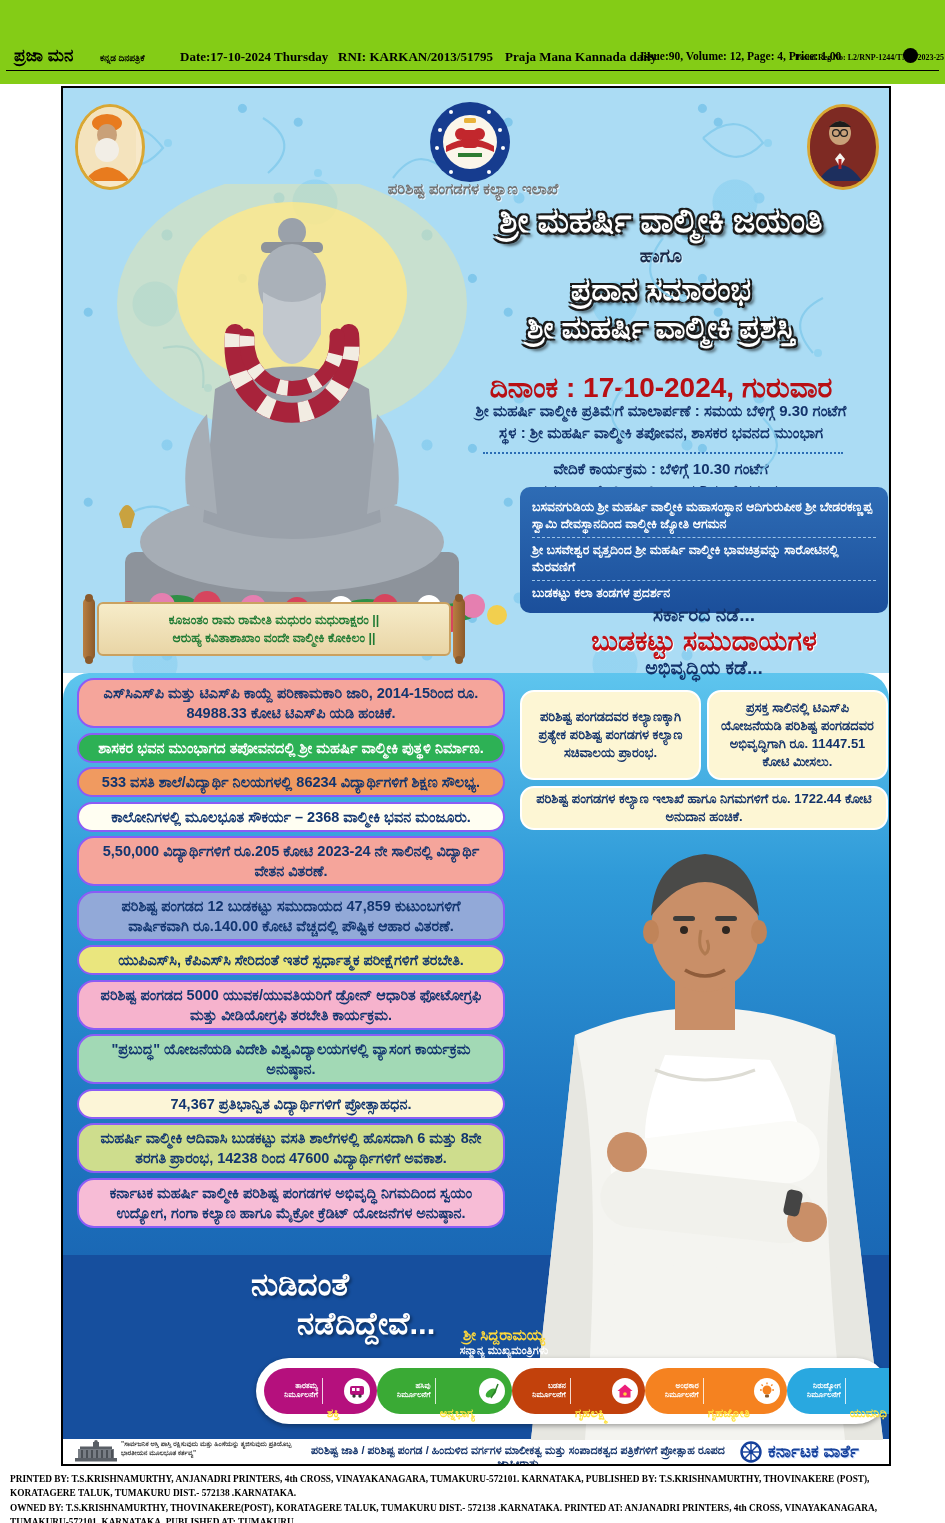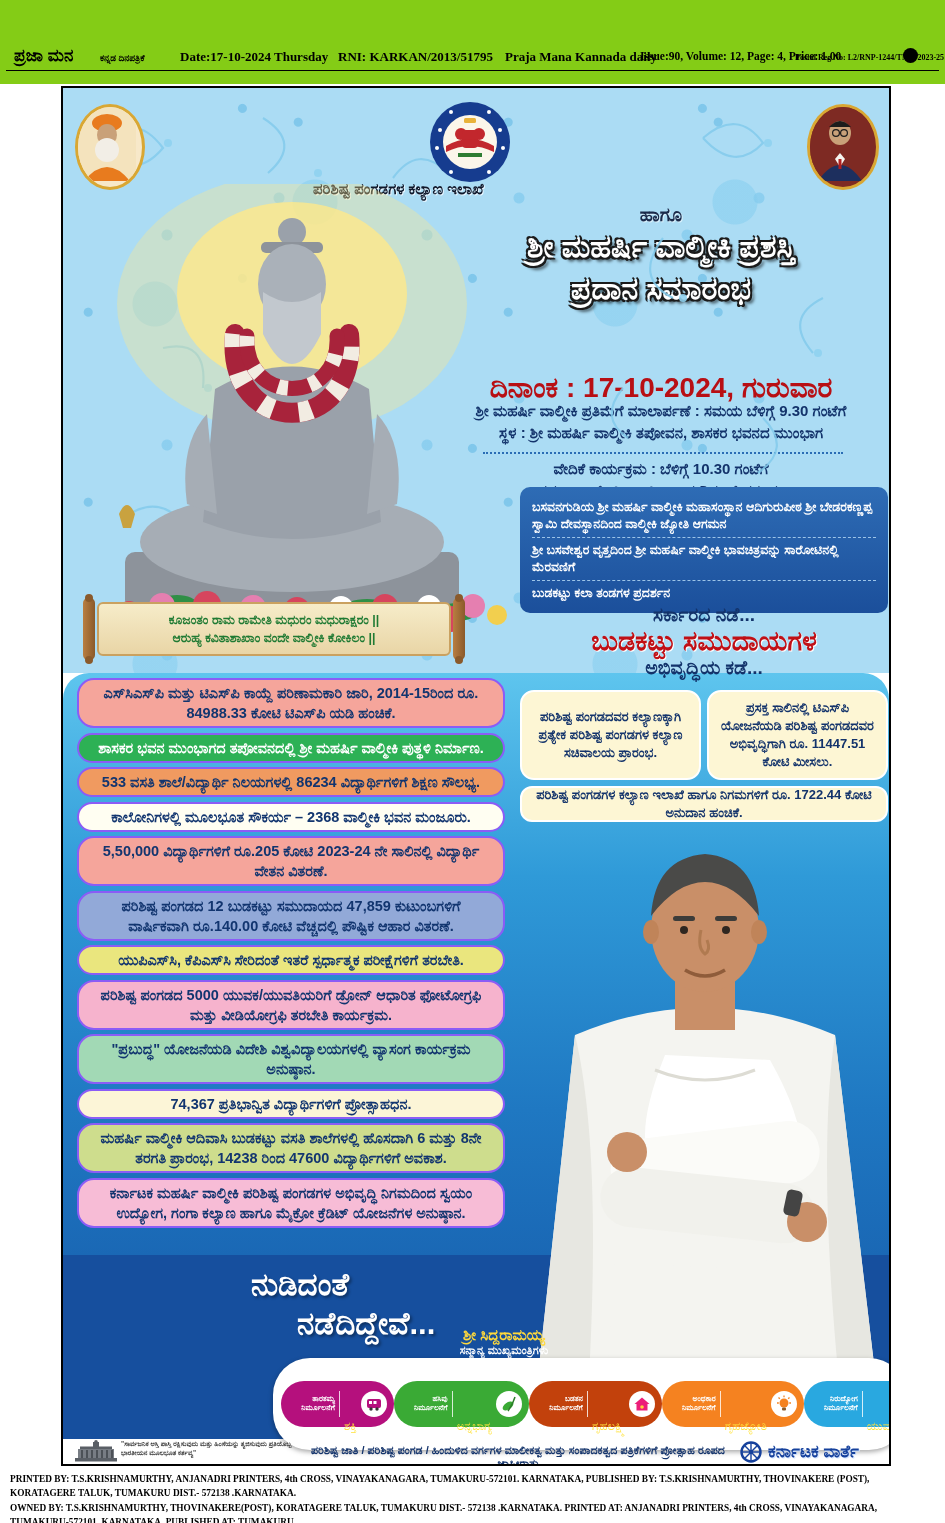--- a/index.html
+++ b/index.html
@@ -31,22 +31,22 @@
        radial-gradient(circle at 90% 55%, rgba(134,204,238,.8) 0 5px, rgba(134,204,238,0) 6px),
        radial-gradient(circle at 60% 30%, rgba(148,211,241,.9) 0 22px, rgba(148,211,241,0) 23px),
        radial-gradient(circle at 20% 60%, rgba(148,211,241,.9) 0 22px, rgba(148,211,241,0) 23px);
      background-size:210px 190px,230px 170px,260px 210px,240px 200px,420px 380px,460px 360px;}
   .sec-b{position:absolute;left:0;top:585px;width:826px;height:582px;
      background:linear-gradient(180deg,#5ec5ee 0%,#2f9ad8 35%,#1f78c2 75%,#1a68b5 100%);
      border-radius:26px 26px 0 0;}
   .panel{position:absolute;left:0;top:1167px;width:826px;height:184px;background:#164f9e;}
   .strip{position:absolute;left:0;top:1351px;width:826px;height:25px;background:#fff;}
   
-  .dept{position:absolute;left:250px;top:92px;width:320px;text-align:left;
-        font-size:15px;font-weight:bold;color:#0f172a;text-shadow:1px 1px 0 #eaf6ff;}
+  .dept{position:absolute;left:250px;top:92px;width:320px;text-align:center;
+        font-size:15px;font-weight:bold;color:#737373;text-shadow:1px 1px 0 #eaf6ff;}
   .titles{position:absolute;left:372px;top:112px;width:452px;text-align:center;color:#fff;}
   .t-big{font-weight:bold;line-height:1.25;
      text-shadow:-2px -2px 0 #1b1b1b,2px -2px 0 #1b1b1b,-2px 2px 0 #1b1b1b,2px 2px 0 #1b1b1b,4px 4px 3px rgba(0,0,0,.55);}
   .t1{font-size:33px;}
   .t-conj{font-size:19px;font-weight:bold;color:#1b2a4a;margin:4px 0 2px;text-shadow:1px 1px 0 #d9f0fb;}
   .t2{font-size:30px;}
   .t3{font-size:30px;margin-top:4px;}
   .t-date{position:absolute;left:372px;top:284px;width:452px;text-align:center;
           font-size:28px;font-weight:bold;color:#b80f14;}
   .ev{position:absolute;left:372px;width:452px;text-align:center;color:#13336b;font-weight:bold;}
@@ -78,38 +78,38 @@
   
   .achv{position:absolute;left:14px;top:590px;width:428px;display:flex;flex-direction:column;gap:4.5px;z-index:3;}
   .block{border:2px solid #8b5cf6;border-radius:17px;padding:3px 12px;text-align:center;
          font-size:14.5px;font-weight:bold;line-height:1.38;box-sizing:border-box;}
   
   .hbox{position:absolute;background:#fdf6d4;border:2px solid #fff;border-radius:14px;
         color:#13336b;font-weight:bold;font-size:13px;text-align:center;
         display:flex;align-items:center;justify-content:center;padding:4px 10px;box-sizing:border-box;line-height:1.4;}
   .hb1{left:457px;top:602px;width:181px;height:90px;}
   .hb2{left:644px;top:602px;width:181px;height:90px;}
-  .hb3{left:457px;top:698px;width:368px;height:36px;border-radius:12px;}
+  .hb3{left:457px;top:698px;width:368px;height:44px;}
   
   .slogan{position:absolute;left:188px;top:1178px;width:300px;color:#fff;font-weight:bold;
           font-size:31px;line-height:1.25;z-index:6;text-shadow:2px 2px 3px rgba(0,0,0,.4);}
   .slogan .s2{margin-left:46px;}
   .dk-wrap{position:absolute;left:24px;top:1172px;width:178px;z-index:6;text-align:center;}
   .dk-name{margin-top:3px;color:#ffd93c;font-weight:bold;font-size:14px;}
   .dk-title{color:#fff;font-weight:bold;font-size:11px;}
   .cm-label{position:absolute;left:356px;top:1238px;width:170px;text-align:center;z-index:6;}
   .cm-name{color:#ffd93c;font-weight:bold;font-size:15px;}
   .cm-title{color:#fff;font-weight:bold;font-size:11px;}
-  .pillbar{position:absolute;left:210px;top:1270px;width:633px;height:92px;background:#fff;
+  .pillbar{position:absolute;left:193px;top:1270px;width:633px;height:66px;background:#fff;
      border-radius:37px;display:flex;align-items:center;justify-content:space-evenly;
      padding:0 8px;box-sizing:border-box;z-index:7;box-shadow:0 2px 5px rgba(0,0,0,.35);}
   .pill{display:flex;align-items:center;gap:4px;border-radius:25px;padding:6px 7px;height:46px;box-sizing:border-box;}
   .pill .tag{width:47px;text-align:right;color:#fff;font-size:7.5px;font-weight:bold;line-height:1.15;}
   .pill .sep{width:1px;height:26px;background:rgba(255,255,255,.8);}
-  .pill .nm{color:#ffe23c;font-weight:normal;font-size:11.5px;white-space:nowrap;margin-top:44px;}
+  .pill .nm{color:#ffe23c;font-weight:bold;font-size:11.5px;white-space:nowrap;margin-top:44px;}
   .pill .ic{width:26px;height:26px;background:#fff;border-radius:50%;display:flex;align-items:center;justify-content:center;flex:0 0 26px;}
   
   .quote{position:absolute;left:58px;top:1352px;width:178px;font-size:6.6px;font-weight:bold;
          color:#3a3a3a;line-height:1.35;z-index:8;}
   .strip-center{position:absolute;left:240px;top:1356px;width:430px;text-align:center;
          font-size:11px;font-weight:bold;color:#13336b;z-index:8;line-height:1.2;}
   .kv{position:absolute;left:676px;top:1352px;display:flex;align-items:center;gap:5px;z-index:8;}
   .kv-text{font-size:17px;font-weight:bold;color:#16419c;text-shadow:1px 1px 0 #cfe2ff;}
   
   .fineprint{position:absolute;left:10px;top:1472px;width:925px;
@@ -248,23 +248,24 @@
         <circle cx="340" cy="436" r="12" fill="#e57fb0"></circle>
         <circle cx="362" cy="423" r="12" fill="#ffffff"></circle>
         <circle cx="384" cy="435" r="13" fill="#d6455e"></circle>
         <circle cx="406" cy="422" r="12" fill="#e57fb0"></circle>
         <circle cx="430" cy="431" r="10" fill="#f2cf4e"></circle>
       </g>
       <path d="M52 330 q8 -18 16 0 l-4 14 h-8 Z" fill="#c9a23f"></path>
     </svg>
 
     <div class="titles">
+      <div class="t-big t1">ಶ್ರೀ ಮಹರ್ಷಿ ವಾಲ್ಮೀಕಿ ಜಯಂತಿ</div>
       <div class="t-conj">ಹಾಗೂ</div>
+      <div class="t-big t3">ಪ್ರದಾನ ಸಮಾರಂಭ</div>
       <div class="t-big t2">ಶ್ರೀ ಮಹರ್ಷಿ ವಾಲ್ಮೀಕಿ ಪ್ರಶಸ್ತಿ</div>
-      <div class="t-big t3">ಪ್ರದಾನ ಸಮಾರಂಭ</div>
     </div>
     <div class="t-date">ದಿನಾಂಕ : 17-10-2024, ಗುರುವಾರ</div>
     <div class="ev ev1a">ಶ್ರೀ ಮಹರ್ಷಿ ವಾಲ್ಮೀಕಿ ಪ್ರತಿಮೆಗೆ ಮಾಲಾರ್ಪಣೆ : ಸಮಯ  ಬೆಳಿಗ್ಗೆ 9.30 ಗಂಟೆಗೆ</div>
     <div class="ev ev1b">ಸ್ಥಳ : ಶ್ರೀ ಮಹರ್ಷಿ ವಾಲ್ಮೀಕಿ ತಪೋವನ, ಶಾಸಕರ ಭವನದ ಮುಂಭಾಗ</div>
     <div class="ev-div"></div>
     <div class="ev ev2a">ವೇದಿಕೆ ಕಾರ್ಯಕ್ರಮ : ಬೆಳಿಗ್ಗೆ 10.30 ಗಂಟೆಗೆ</div>
     <div class="ev ev2b">ಸ್ಥಳ : ಬ್ಯಾಂಕ್ವೆಟ್ ಹಾಲ್, ವಿಧಾನಸೌಧ, ಬೆಂಗಳೂರು</div>
 
     <div class="progbox" id="program-list" style="z-index:3;">
         <div class="prog-item">ಬಸವನಗುಡಿಯ ಶ್ರೀ ಮಹರ್ಷಿ ವಾಲ್ಮೀಕಿ ಮಹಾಸಂಸ್ಥಾನ ಆದಿಗುರುಪೀಠ ಶ್ರೀ ಬೇಡರಕಣ್ಣಪ್ಪ ಸ್ವಾಮಿ ದೇವಸ್ಥಾನದಿಂದ ವಾಲ್ಮೀಕಿ ಜ್ಯೋತಿ ಆಗಮನ</div>

